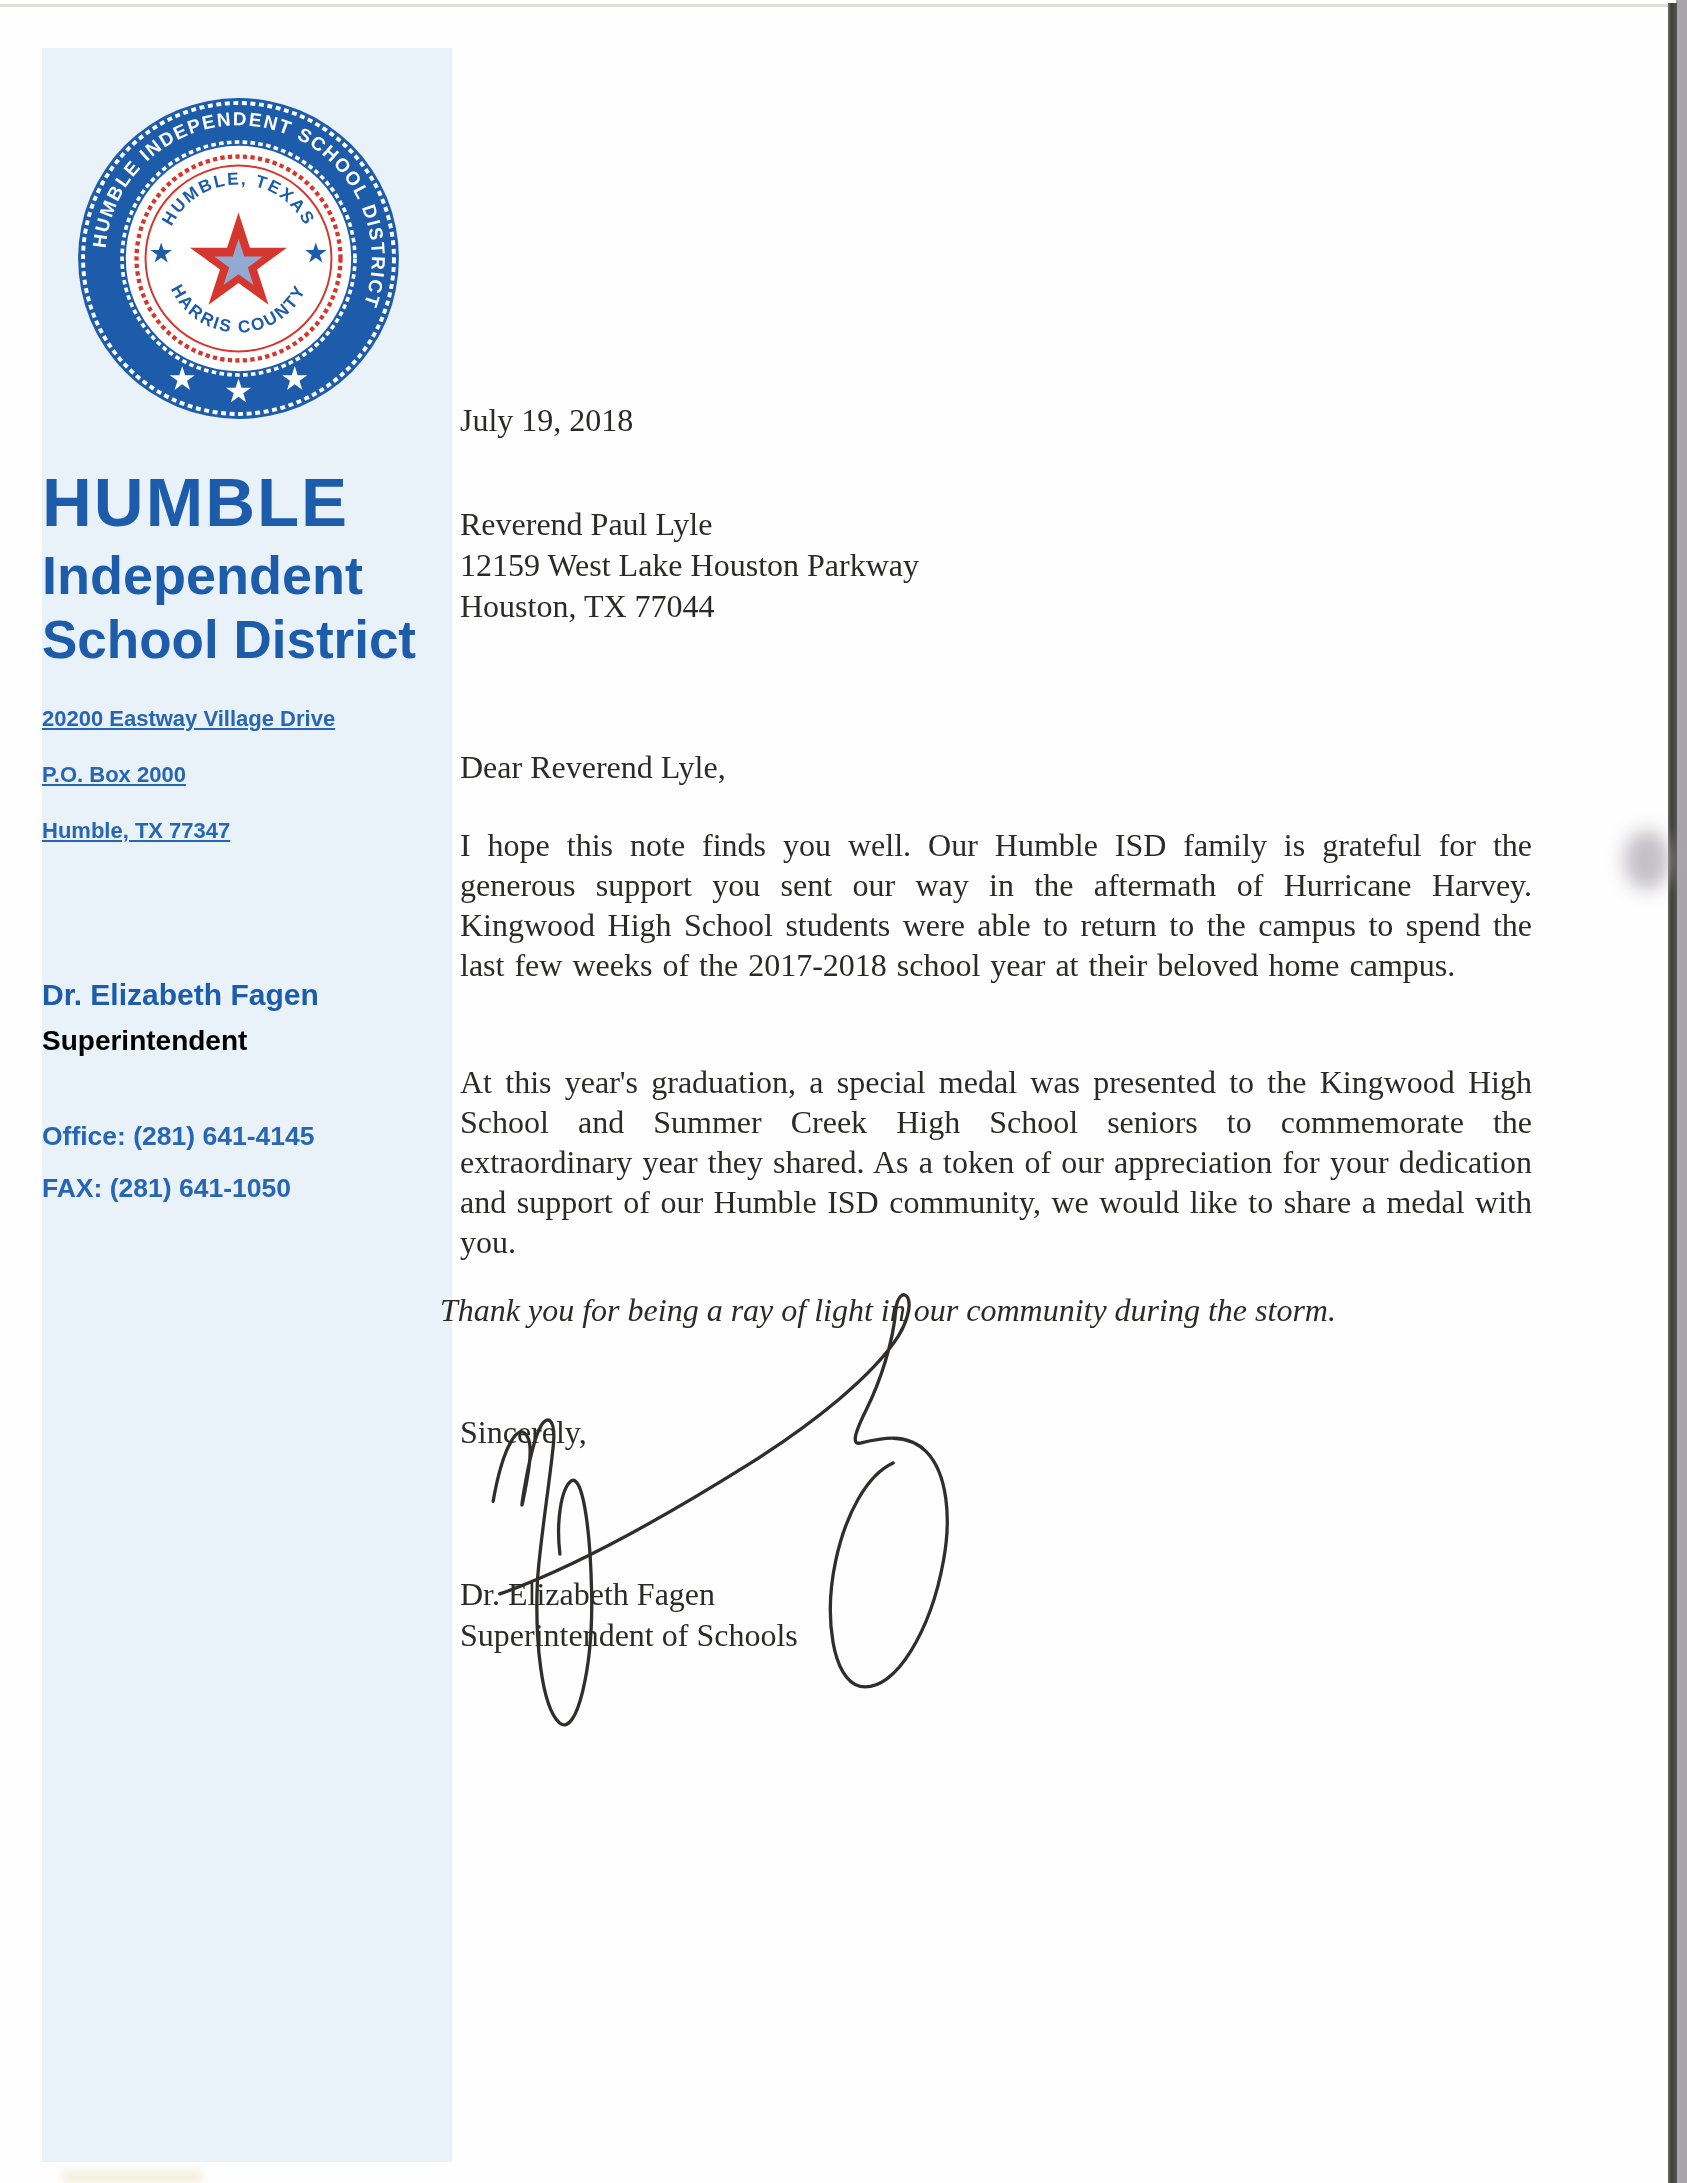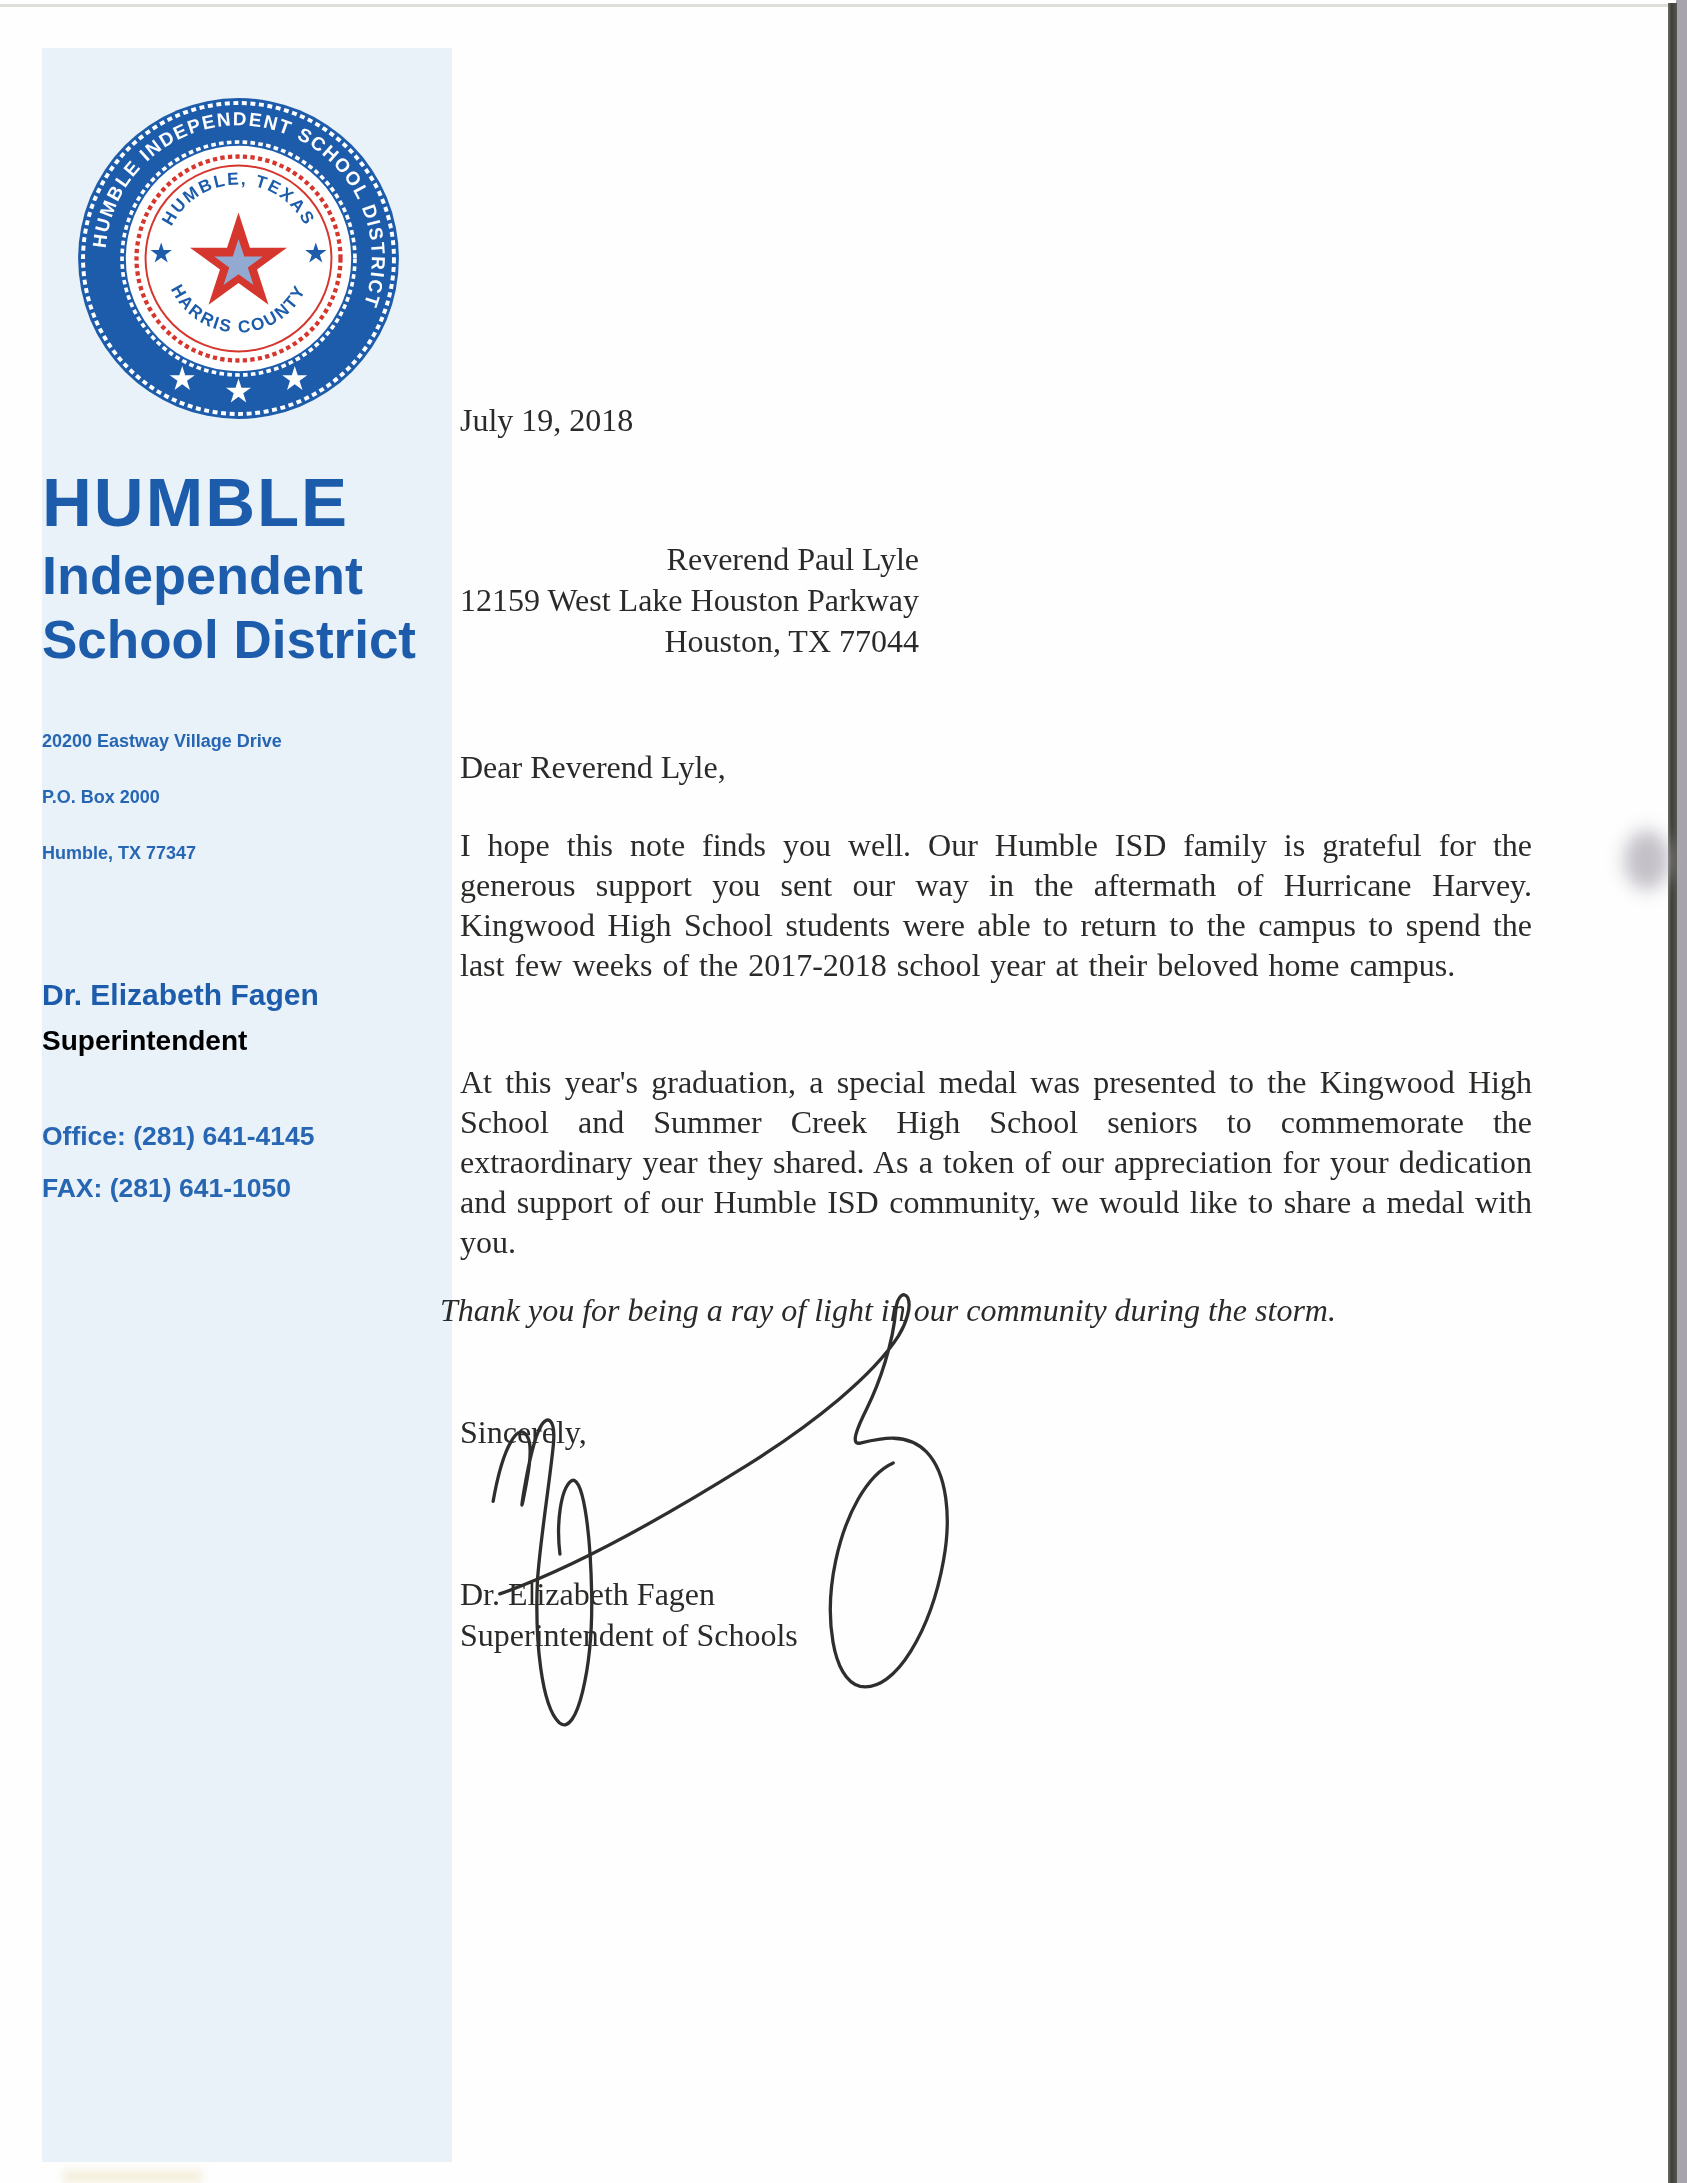--- a/index.html
+++ b/index.html
@@ -14,40 +14,40 @@
                border-radius:50%;filter:blur(9.3px);opacity:.8;}
   .scan-bottom-smudge{position:absolute;left:63px;top:2170px;width:139px;height:13.2px;background:#f4efdc;
                filter:blur(4px);}
   
   .sidebar{position:absolute;left:42px;top:48px;width:410px;height:2114px;background:var(--sidebar-bg);}
   .sb-text{position:absolute;left:42px;width:410px;
            font-family:"Liberation Sans", sans-serif;color:var(--brand-blue);}
   .h-humble{top:463px;font-size:69px;font-weight:700;letter-spacing:2px;}
   .h-ind{top:544px;font-size:54px;font-weight:700;}
   .h-sd{top:609px;font-size:53px;font-weight:700;}
-  .sb-address{top:713px;font-size:18px;font-weight:600;line-height:56px;color:#2766b2;}
+  .sb-address{top:691px;font-size:22px;font-weight:600;line-height:56px;color:#2766b2;text-decoration:underline;}
   .sb-super-name{top:978px;font-size:30px;font-weight:700;}
   .sb-super-title{top:1025px;font-size:28px;font-weight:600;color:#000000;}
   .sb-contact{top:1110px;font-size:26.5px;font-weight:600;line-height:52px;color:#2766b2;}
   
   .seal{position:absolute;left:74px;top:94px;width:329px;height:329px;}
   .fill-blue{fill:var(--brand-blue);}
   .fill-red{fill:var(--brand-red);}
   .fill-white{fill:#ffffff;}
   .fill-steel{fill:#92a9d2;}
   .rope-white{fill:none;stroke:#ffffff;}
   .rope-red{fill:none;stroke:var(--brand-red);}
   .seal-ring-label{font-family:"Liberation Sans", sans-serif;font-weight:700;font-size:11.5px;
                    letter-spacing:1px;fill:#ffffff;}
   .seal-inner-label{font-family:"Liberation Sans", sans-serif;font-weight:700;font-size:10.5px;
                    letter-spacing:1.2px;fill:var(--brand-blue);}
   
   .blk{position:absolute;color:var(--ink);font-size:32px;line-height:40px;margin-top:44px;}
   .date{left:460px;top:356px;}
-  .recipient{left:460px;top:495px;line-height:41px;text-align:right;}
+  .recipient{left:460px;top:460px;line-height:41px;}
   .salutation{left:460px;top:703px;}
   .para{left:460px;width:1072px;text-align:justify;word-spacing:2px;}
   .p1{top:781px;}
   .p2{top:1018px;}
   .p3{left:440px;top:1246px;width:1164px;font-style:italic;}
   .closing{left:460px;top:1368px;}
   .namelines{left:460px;top:1530px;line-height:41px;}
   .signature{position:absolute;left:470px;top:1283px;width:529px;height:463px;z-index:5;}
   .sig-stroke{fill:none;stroke:#2f2e2c;stroke-width:5;stroke-linecap:round;stroke-linejoin:round;}
 </style>

